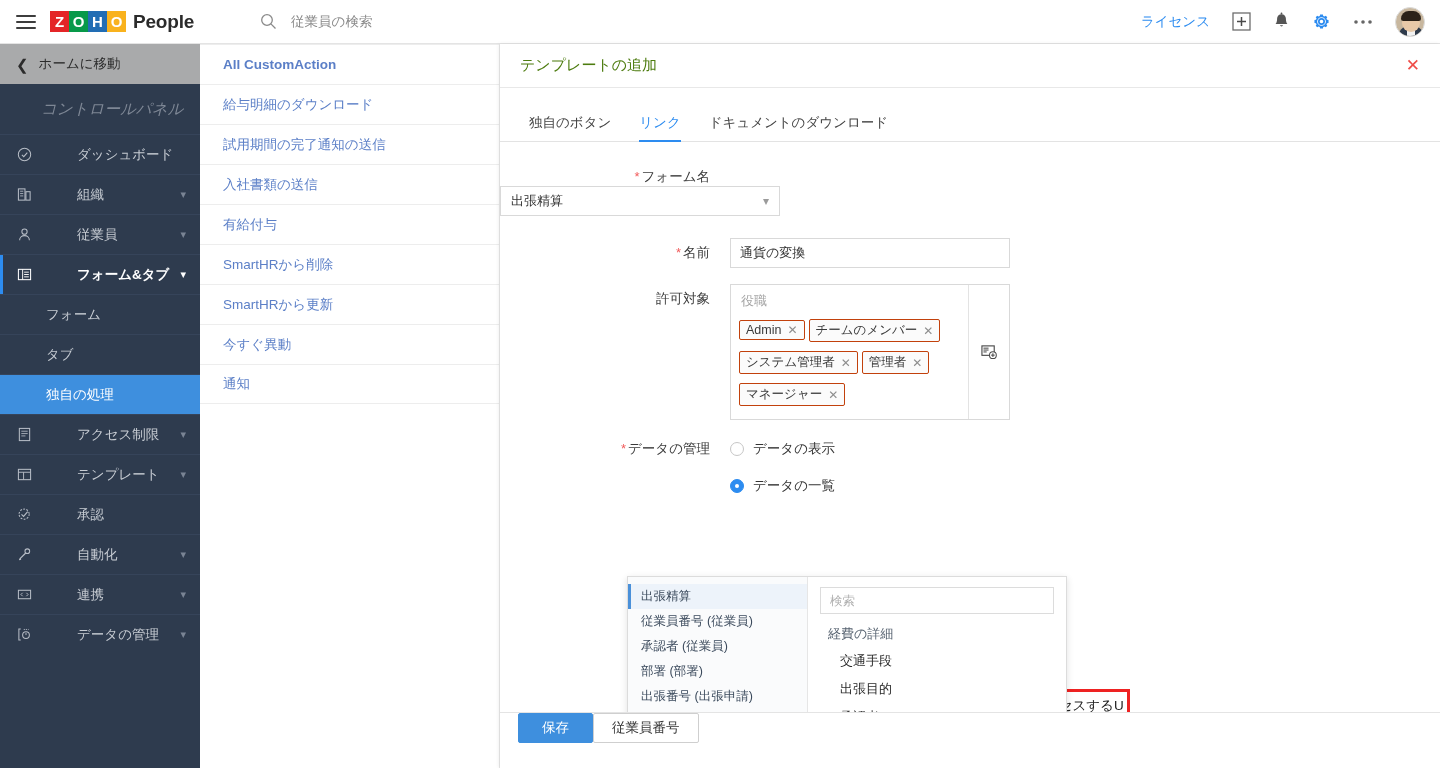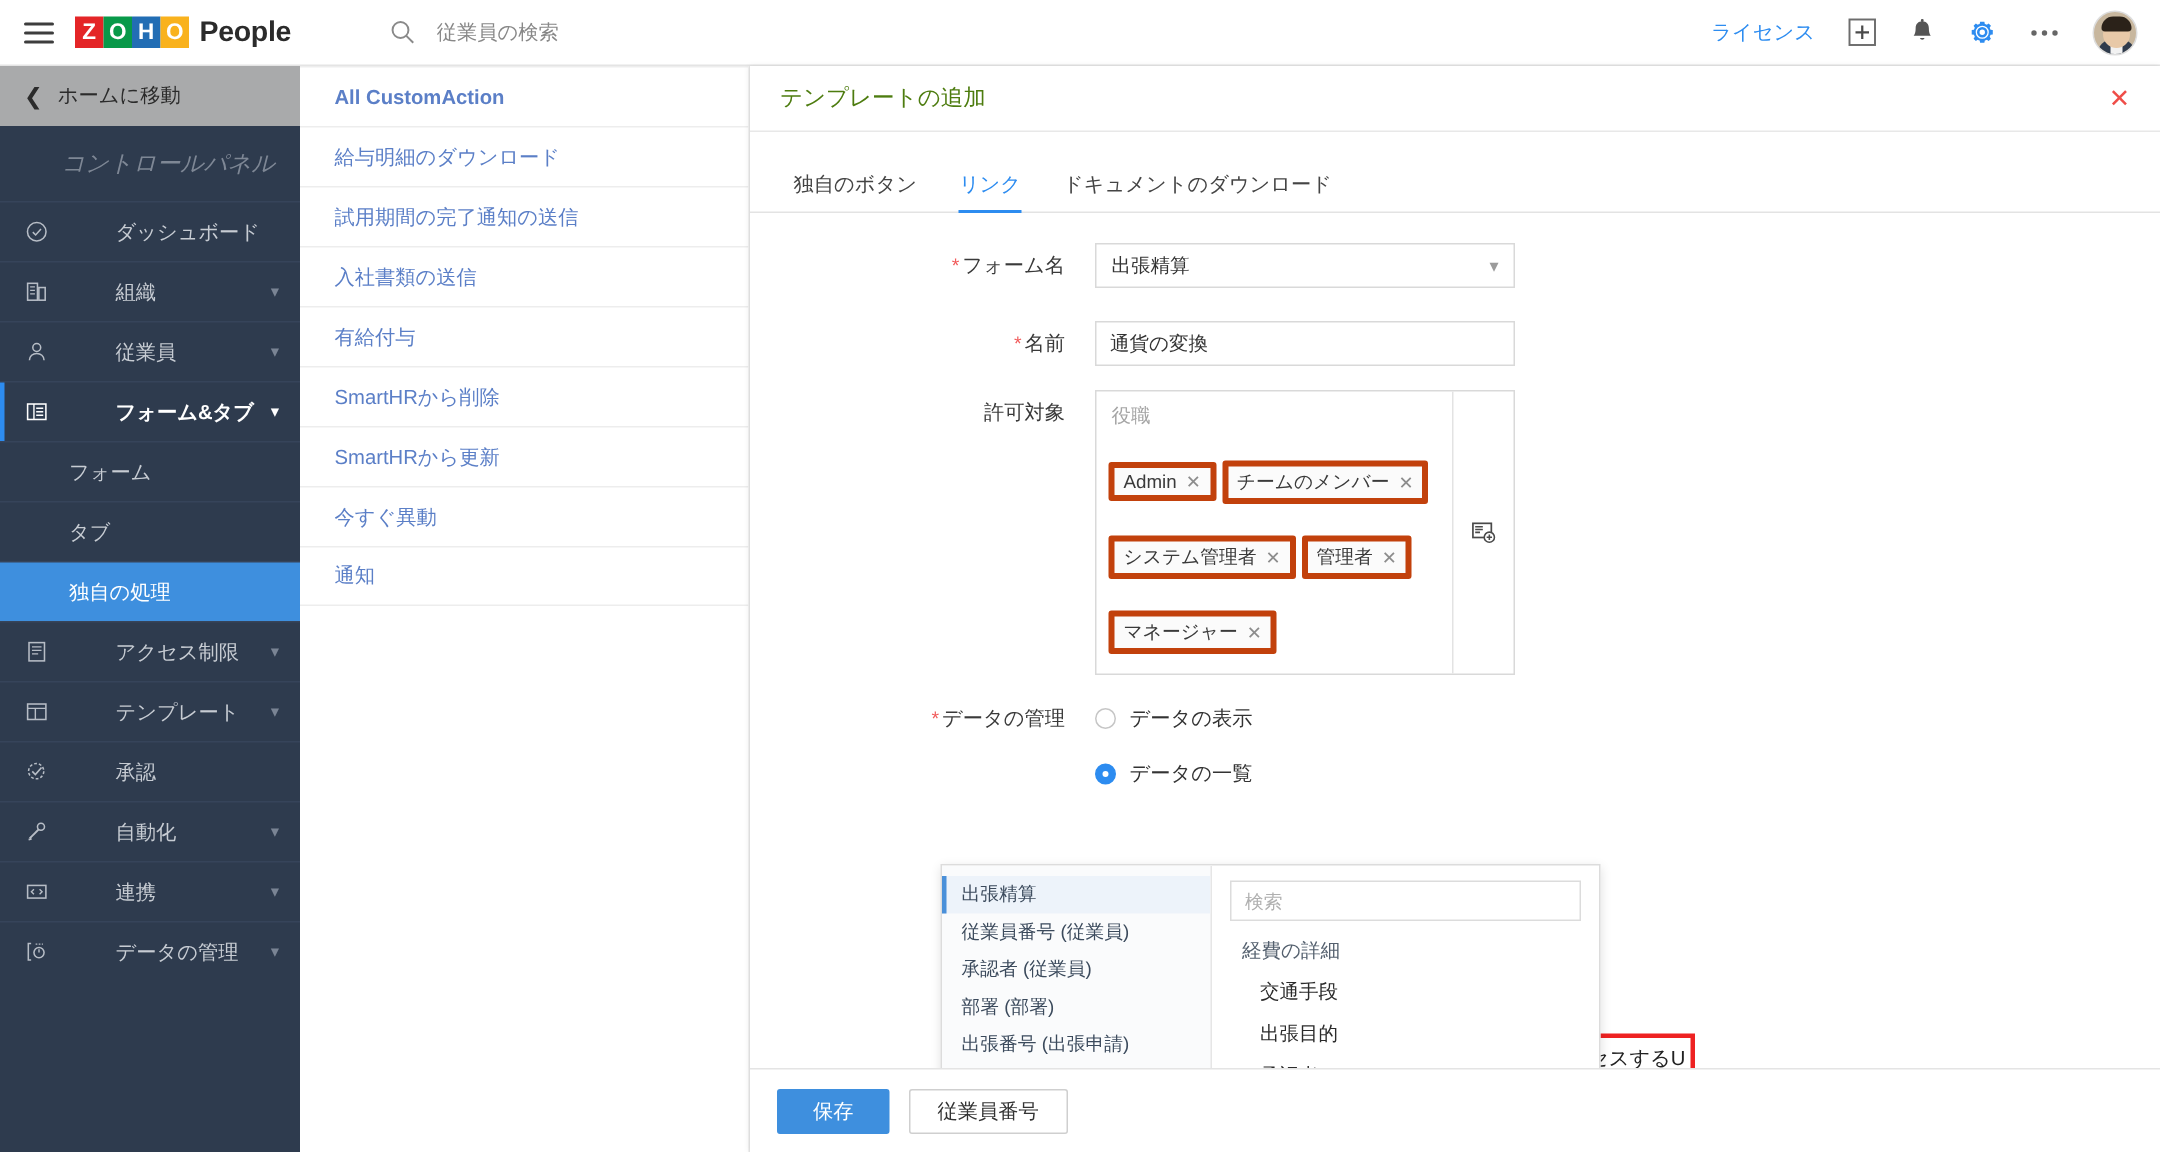--- a/index.html
+++ b/index.html
@@ -167,22 +167,22 @@
   }
   .tagbox-wrap {
     width: 280px; display: flex; border: 1px solid #d9d9d9; background: #fff;
   }
   .tagbox {
     flex: 1; min-height: 113px; padding: 6px 8px 8px 8px; border-right: 1px solid #e3e3e3;
   }
   .tagbox .placeholder { font-size: 13px; color: #a5a5a5; margin: 1px 0 5px 2px; }
   .tag {
     display: inline-flex; align-items: center; gap: 6px;
-    border: 4px solid #c2410c; background: #fbfbfb; border-radius: 2px;
-    padding: 2px 6px; margin: 16px 4px 5px 0; font-size: 12.5px; color: #3a3a3a;
+    border: 1px solid #c2410c; background: #fbfbfb; border-radius: 2px;
+    padding: 2px 6px; margin: 4px 4px 5px 0; font-size: 12.5px; color: #3a3a3a;
   }
   .tag .x { color: #8d8d8d; cursor: pointer; font-size: 12px; }
   .tagbox-side {
     width: 40px; display: flex; align-items: center; justify-content: center;
     cursor: pointer;
   }
   .radio-row { display: flex; align-items: center; gap: 9px; margin-bottom: 19px; cursor: pointer; }
   .radio {
     width: 14px; height: 14px; border-radius: 50%; border: 1.5px solid #c6c6c6;
     background: #fff; flex: 0 0 14px; position: relative;
@@ -231,21 +231,21 @@
     font-size: 13px; color: #54606e; margin: 11px 0 4px 8px;
   }
   .dd-right-item {
     height: 28px; display: flex; align-items: center; padding-left: 20px;
     font-size: 13px; color: #2b2b2b; cursor: pointer;
   }
 
   
   .modal-foot {
     flex: 0 0 56px; height: 56px; border-top: 1px solid #e4e4e4;
-    display: flex; align-items: center; padding-left: 18px; gap: 13px;
+    display: flex; padding-left: 18px; gap: 0;
     background: #fff; z-index: 70;
   }
   .btn-save {
     background: #3e8fde; color: #fff; border: 1px solid #3e8fde;
     height: 30px; padding: 0 23px; font-size: 13.5px; cursor: pointer; border-radius: 2px;
     font-family: "Liberation Sans", sans-serif;
   }
   .btn-cancel {
     background: #fff; color: #333; border: 1px solid #cfcfcf;
     height: 30px; padding: 0 18px; font-size: 13.5px; cursor: pointer; border-radius: 2px;
@@ -500,21 +500,21 @@
     </div>
 
     <div class="modal-tabs">
       <div class="tab"><span>独自のボタン</span></div>
       <div class="tab active"><span>リンク</span></div>
       <div class="tab"><span>ドキュメントのダウンロード</span></div>
     </div>
 
     <div class="modal-body">
 
-      <div class="frow" style="">
+      <div class="frow" style="flex-direction:column;">
         <div class="flabel">
           <span class="req">*</span><span>フォーム名</span>
         </div>
         <div class="fctrl">
           <div class="sel-box">
             <span>出張精算</span>
             <span class="caret">▾</span>
           </div>
         </div>
       </div>

